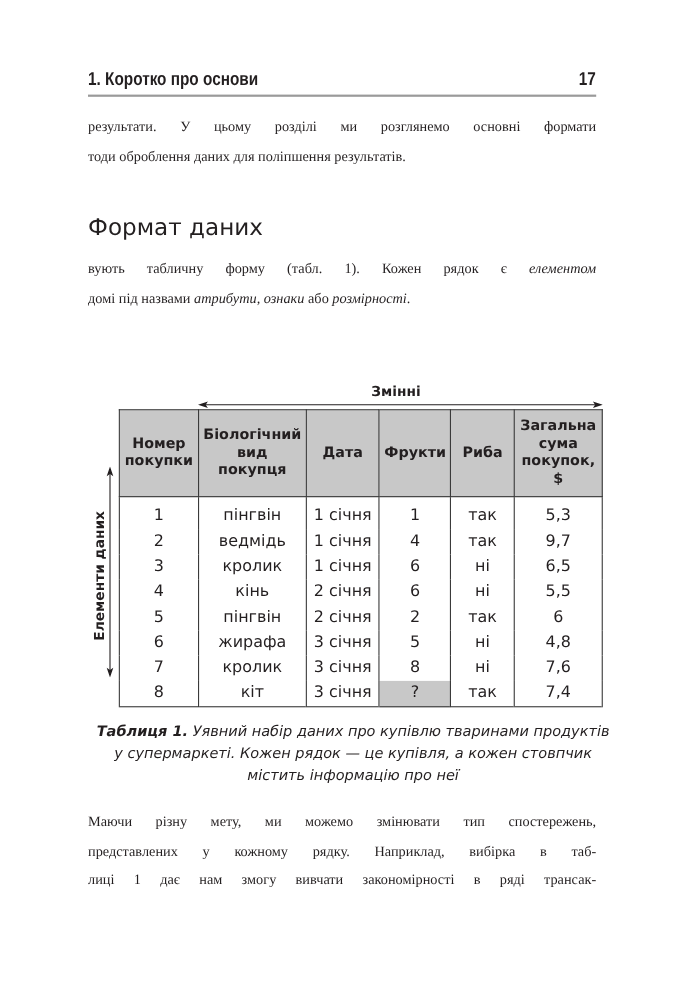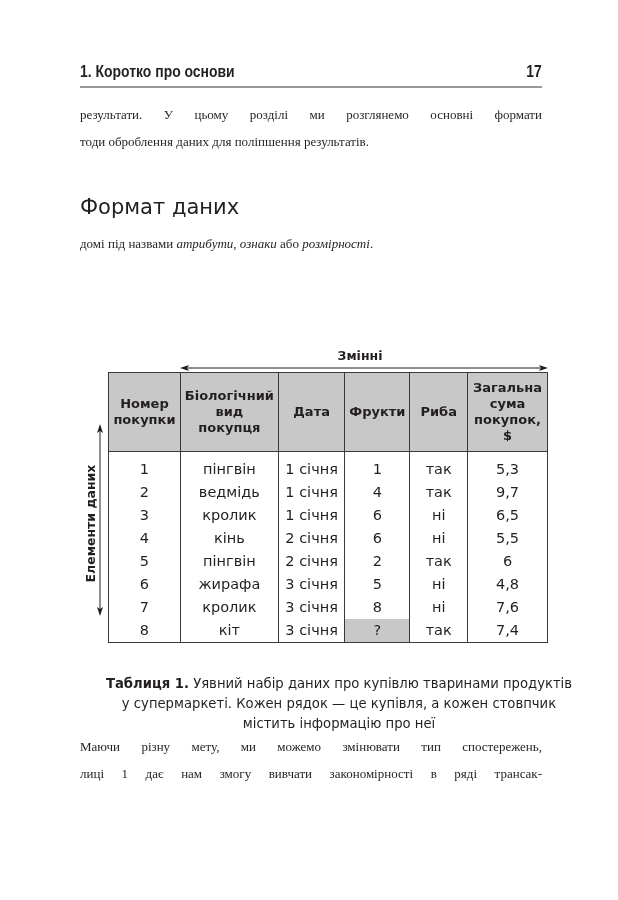--- a/index.html
+++ b/index.html
@@ -46,41 +46,42 @@
       height: 78px; padding: 0 2px; border: 1.5px solid #3a3a3a; text-align: center; vertical-align: middle;
     }
     table.data td {
       text-align: center; height: 23px; padding: 0; border-left: 1.5px solid #3a3a3a; border-right: 1.5px solid #3a3a3a;
       line-height: 23px;
     }
     table.data tbody tr:first-child td { padding-top: 6px; }
     table.data td.missing { background: #c8c8c8; }
     .caption {
       position: absolute; left: 86px; top: 656px; width: 470px; text-align: center;
-      font-family: "DejaVu Sans", sans-serif; font-size: 13.2px; line-height: 20px; margin: 18px;
+      font-family: "DejaVu Sans", sans-serif; font-size: 13.2px; line-height: 20px; margin: 0; font-style: italic;
     }
     .caption b { font-weight: bold; }
   </style>
 </head>
 <body>
 
 <div class="running-head">
   <span>1. Коротко про основи</span>
   <span>17</span>
 </div>
 <div class="head-rule"></div>
 
 <p class="para" style="top:102px;">
   <span class="line">результати. У цьому розділі ми розглянемо основні формати</span>
   <span class="line last">тоди оброблення даних для поліпшення результатів.</span>
 </p>
 
 <h2 class="section-title">Формат даних</h2>
 
 <p class="para" style="top:231px;">
+  <span class="line"><span>вують табличну форму (табл. 1). Кожен рядок є </span><em>елементом</em></span>
   <span class="line last"><span>домі під назвами </span><em>атрибути, ознаки</em><span> або </span><em>розмірності</em><span>.</span></span>
 </p>
 
 <div class="vars-label">Змінні</div>
 <svg class="h-arrow" viewBox="0 0 368 8" preserveAspectRatio="none">
   <line x1="6" y1="4" x2="362" y2="4" stroke="#231f20" stroke-width="1"></line>
   <polygon points="0,4 9,1 7,4 9,7" fill="#231f20"></polygon>
   <polygon points="368,4 359,1 361,4 359,7" fill="#231f20"></polygon>
 </svg>
 
@@ -179,14 +180,15 @@
 </table>
 
 <p class="caption">
   <b>Таблиця 1.</b><span> Уявний набір даних про купівлю тваринами продуктів</span><br>
   <span>у супермаркеті. Кожен рядок — це купівля, а кожен стовпчик</span><br>
   <span>містить інформацію про неї</span>
 </p>
 
 <p class="para" style="top:734px;">
   <span class="line">Маючи різну мету, ми можемо змінювати тип спостережень,</span>
+  <span class="line">представлених у кожному рядку. Наприклад, вибірка в таб-</span>
   <span class="line">лиці 1 дає нам змогу вивчати закономірності в ряді трансак-</span>
 </p>
 
 </body></html>

